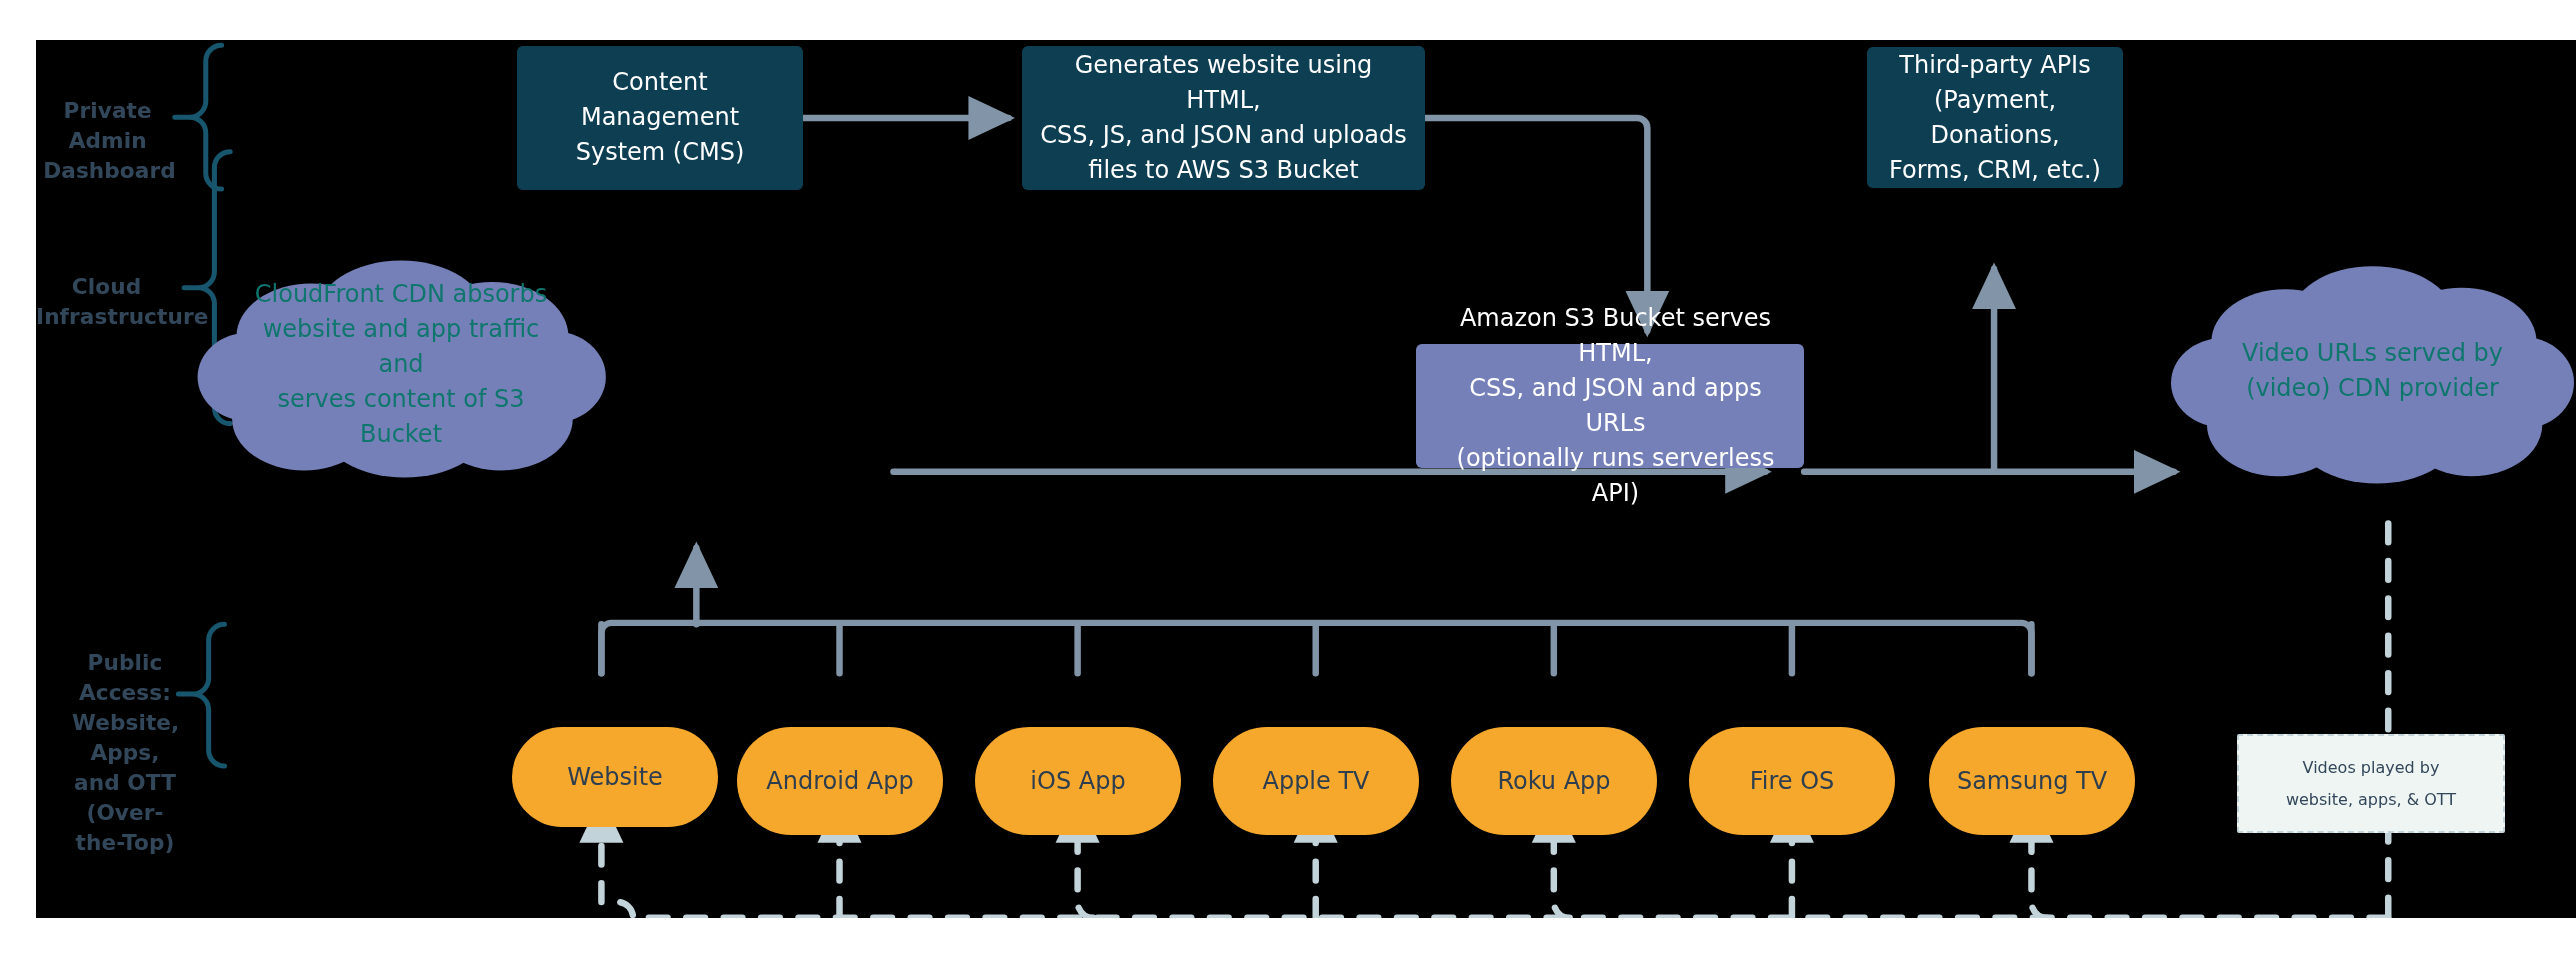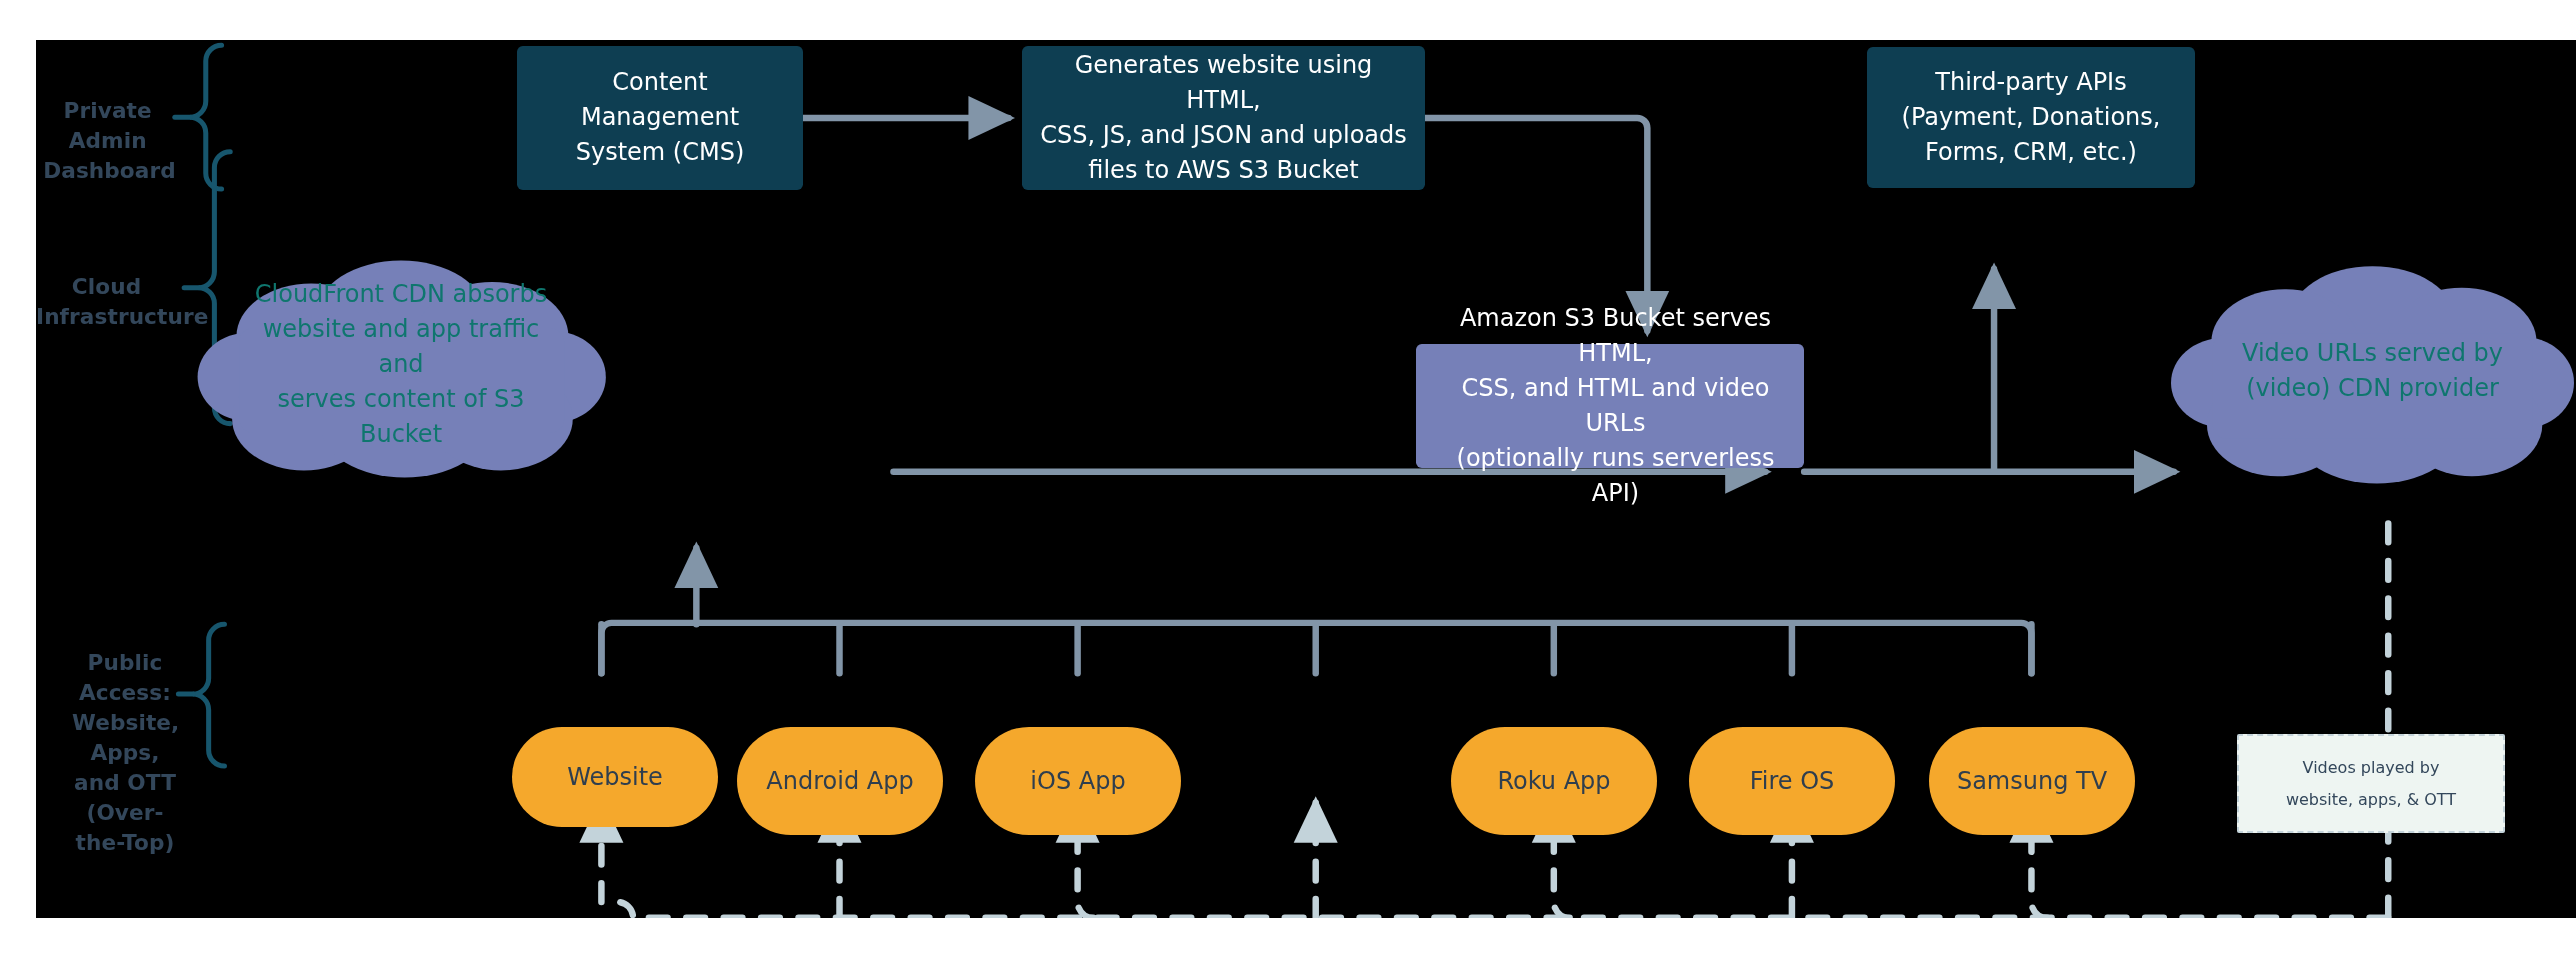--- a/index.html
+++ b/index.html
@@ -146,21 +146,21 @@
   </div>
 
   <div class="abs box box-dark" style="left:986px;top:5.8px;width:403px;height:144px;">
     <div class="box-text">
       <div>Generates website using HTML,</div>
       <div>CSS, JS, and JSON and uploads</div>
       <div>files to AWS S3 Bucket</div>
     </div>
   </div>
 
-  <div class="abs box box-dark" style="left:1831px;top:7.2px;width:328px;height:141px;">
+  <div class="abs box box-dark" style="left:1831px;top:7.2px;width:256px;height:141px;">
     <div class="box-text">
       <div>Third-party APIs</div>
       <div>(Payment, Donations,</div>
       <div>Forms, CRM, etc.)</div>
     </div>
   </div>
 
   <div class="cloud" style="left:160px;top:209px;width:410px;height:230px;">
     <svg width="410" height="230" viewBox="0 0 570 320">
       <g fill="#7680b8">
@@ -180,21 +180,21 @@
         <div>CloudFront CDN absorbs</div>
         <div>website and app traffic and</div>
         <div>serves content of S3 Bucket</div>
       </div>
     </div>
   </div>
 
   <div class="abs box box-periwinkle" style="left:1380px;top:304px;width:388px;height:124px;">
     <div class="box-text">
       <div>Amazon S3 Bucket serves HTML,</div>
-      <div>CSS, and HTML and video URLs</div>
+      <div>CSS, and JSON and apps URLs</div>
       <div>(optionally runs serverless API)</div>
     </div>
   </div>
 
   <div class="cloud" style="left:2135px;top:216px;width:403px;height:229px;">
     <svg width="403" height="229" viewBox="0 0 560 318">
       <g fill="#7680b8">
         <ellipse cx="280" cy="90" rx="116" ry="76"></ellipse>
         <ellipse cx="158" cy="120" rx="102" ry="74"></ellipse>
         <ellipse cx="404" cy="120" rx="104" ry="76"></ellipse>
@@ -216,20 +216,23 @@
 
   <div class="abs pill" style="left:476px;top:687px;width:206px;height:100px;">
     <span>Website</span>
   </div>
   <div class="abs pill" style="left:701px;top:687px;width:206px;height:108px;">
     <span>Android App</span>
   </div>
   <div class="abs pill" style="left:939px;top:687px;width:206px;height:108px;">
     <span>iOS App</span>
   </div>
+  <div class="abs pill" style="left:1177px;top:687px;width:206px;height:108px;">
+    <span>Apple TV</span>
+  </div>
   <div class="abs pill" style="left:1415px;top:687px;width:206px;height:108px;">
     <span>Roku App</span>
   </div>
   <div class="abs pill" style="left:1653px;top:687px;width:206px;height:108px;">
     <span>Fire OS</span>
   </div>
   <div class="abs pill" style="left:1893px;top:687px;width:206px;height:108px;">
     <span>Samsung TV</span>
   </div>
 

